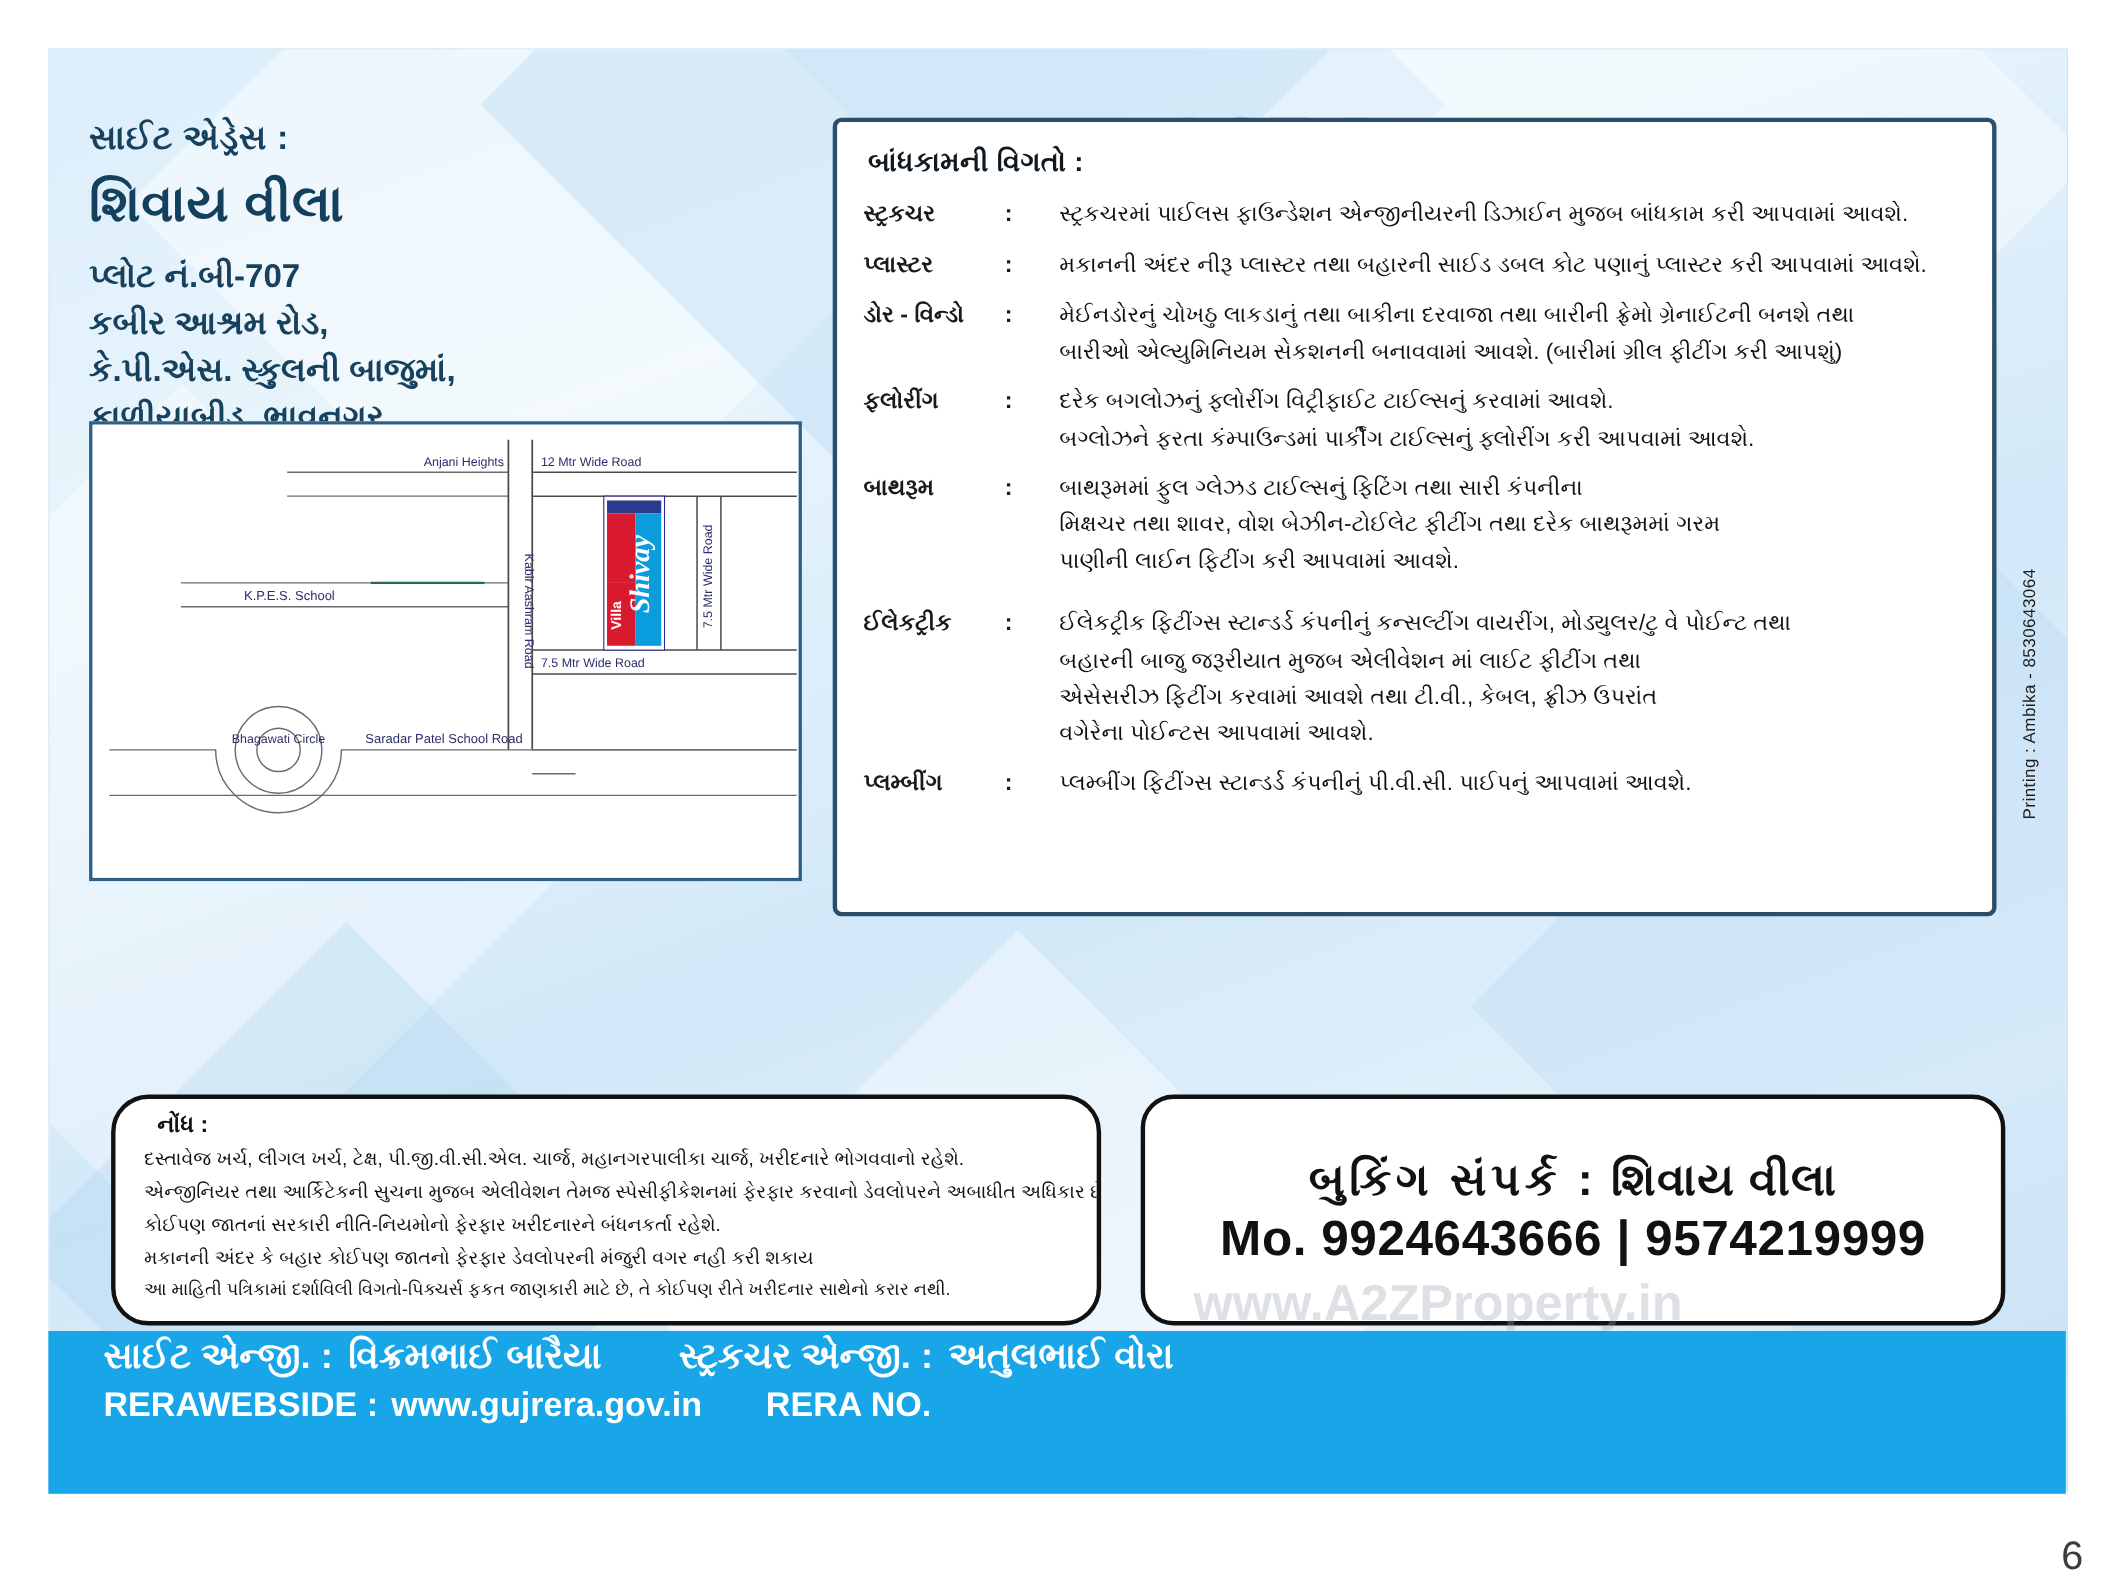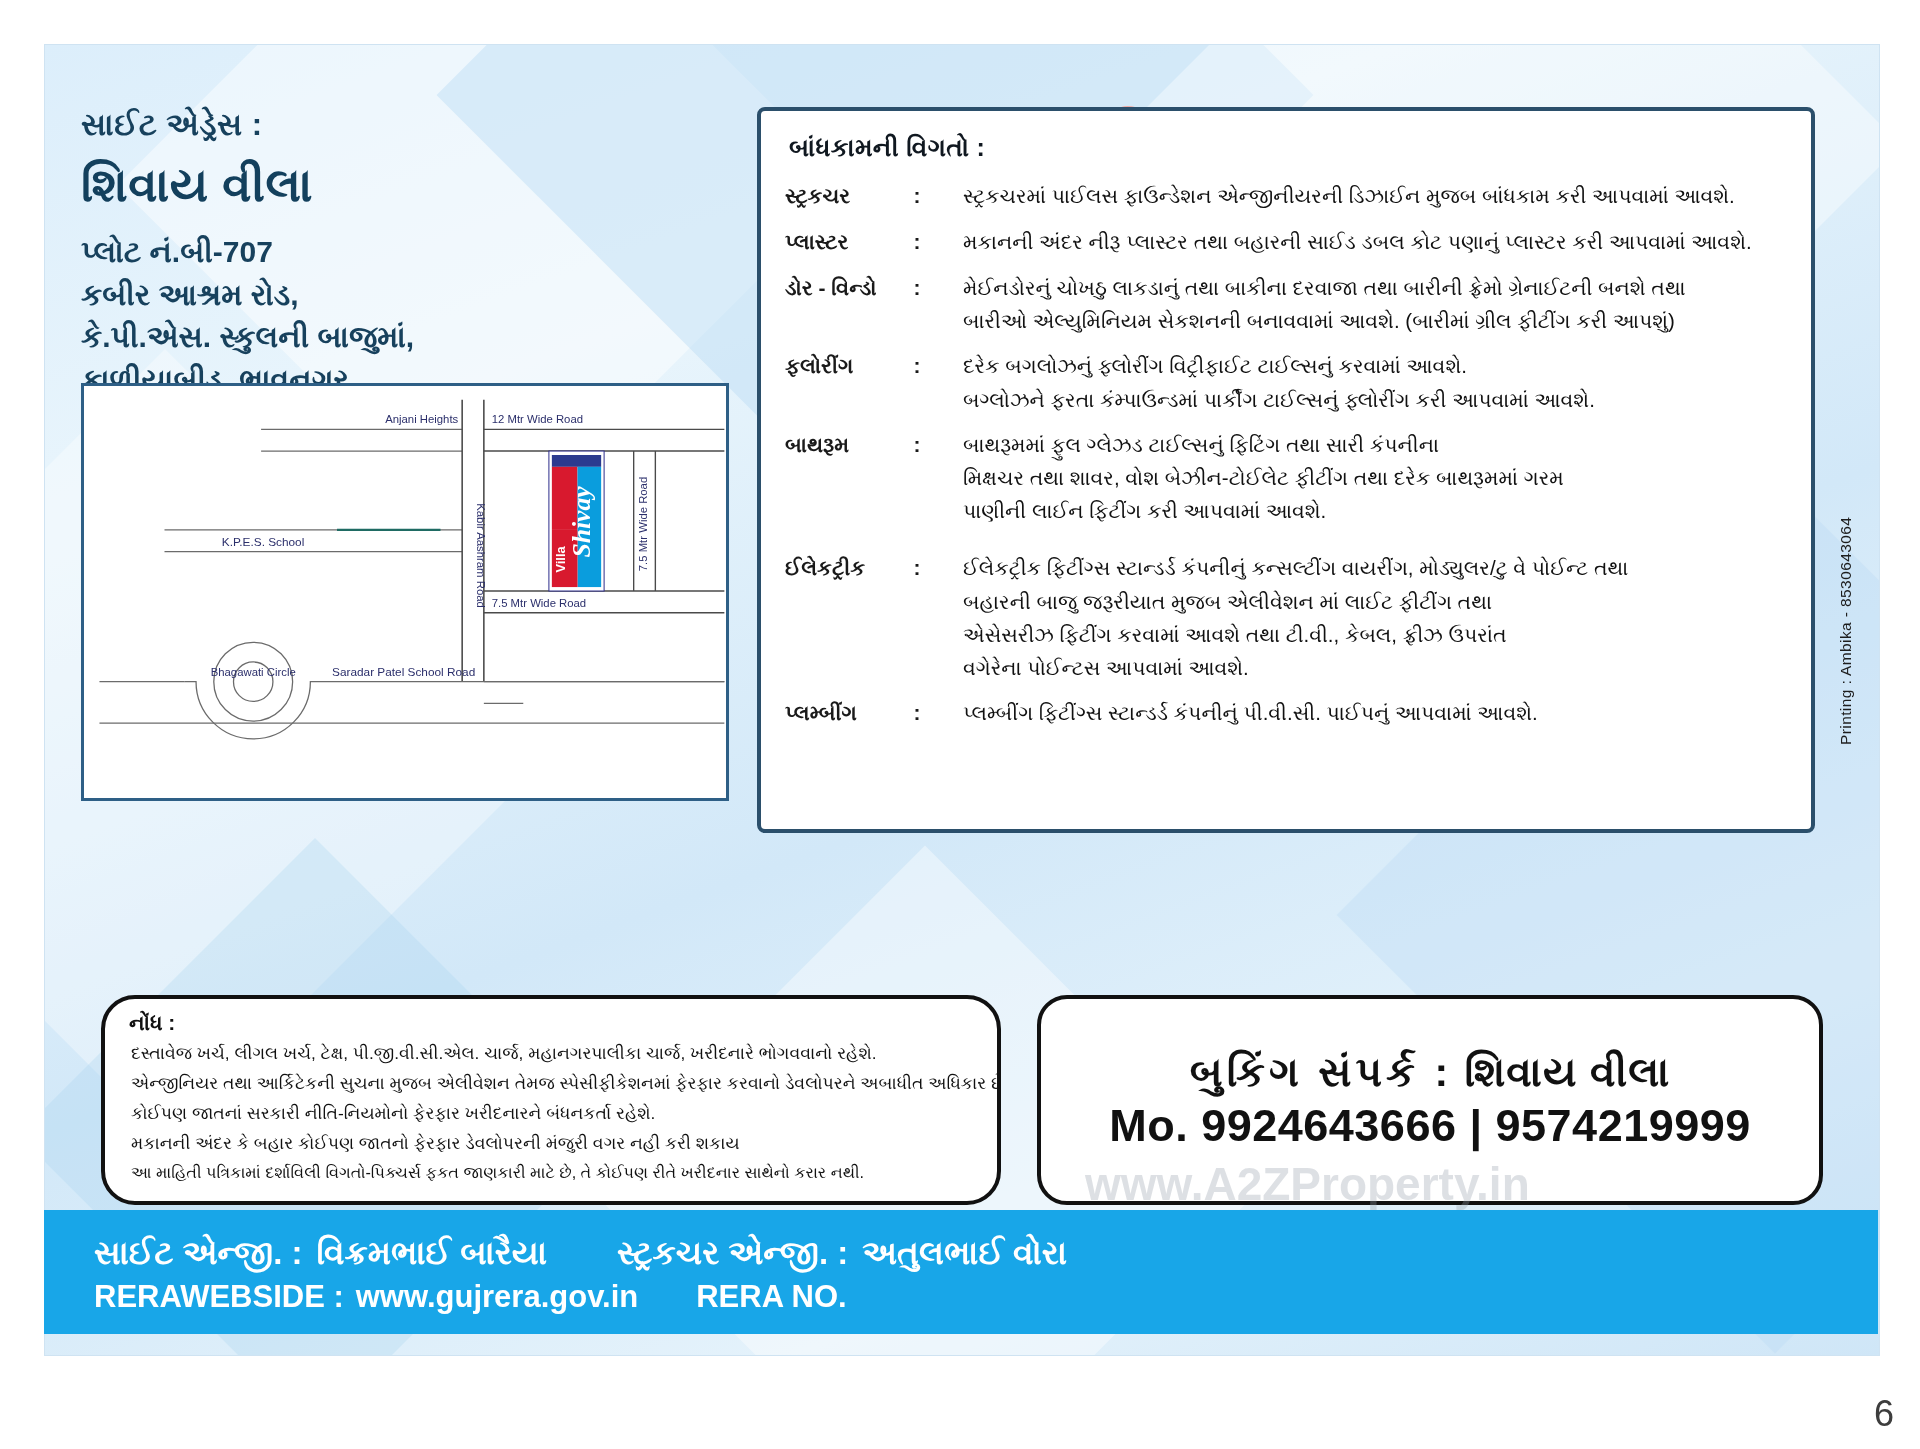--- a/index.html
+++ b/index.html
@@ -84,40 +84,40 @@
     transform:rotate(-90deg);transform-origin:left top;
     font-size:15.5px;color:#1d1d1d;letter-spacing:.4px;white-space:nowrap;font-weight:500;
   }
 
   
   #note{
     position:absolute;left:56px;top:950px;width:900px;height:210px;
     background:#ffffff;border:4px solid #111111;border-radius:34px;
     box-sizing:border-box;padding:12px 22px;overflow:hidden;
   }
-  #note .h{font-size:21px;font-weight:800;color:#111;margin:0 0 6px 2px;}
+  #note .h{font-size:21px;font-weight:800;color:#111;margin:0 0 6px 16px;}
   #note p{margin:0 0 5px 4px;font-size:17.3px;color:#111;line-height:1.45;white-space:nowrap;font-weight:500;}
   #note p.small{font-size:16.1px;}
 
   
   #booking{
     position:absolute;left:992px;top:950px;width:786px;height:210px;
     background:#ffffff;border:4px solid #111111;border-radius:30px;
     box-sizing:border-box;overflow:hidden;
     display:flex;flex-direction:column;align-items:center;justify-content:center;text-align:right;
   }
   #booking .l1{font-size:41px;font-weight:800;color:#111;letter-spacing:1px;white-space:nowrap;margin-bottom:4px;}
   #booking .l1 .sp{letter-spacing:4px;}
   #booking .l2{font-size:45px;font-weight:800;color:#111;letter-spacing:.5px;white-space:nowrap;}
 
   
   #footer{
-    position:absolute;left:44px;top:1210px;width:1834px;height:124px;
+    position:absolute;left:44px;top:1210px;width:1834px;height:148px;
     background:#18a6e8;color:#ffffff;box-sizing:border-box;
-    padding:24px 0 0 0;
+    padding:4px 0 0 0;
   }
   #footer .r1{display:flex;align-items:baseline;padding-left:50px;}
   #footer .r2{display:flex;align-items:baseline;padding-left:50px;margin-top:6px;}
   #footer .seg{font-size:33px;font-weight:700;white-space:nowrap;}
   #footer .seg.b{font-size:31px;font-weight:700;}
   #footer .gap{width:70px;}
   #footer .gap2{width:58px;}
 
   
   #pageno{

